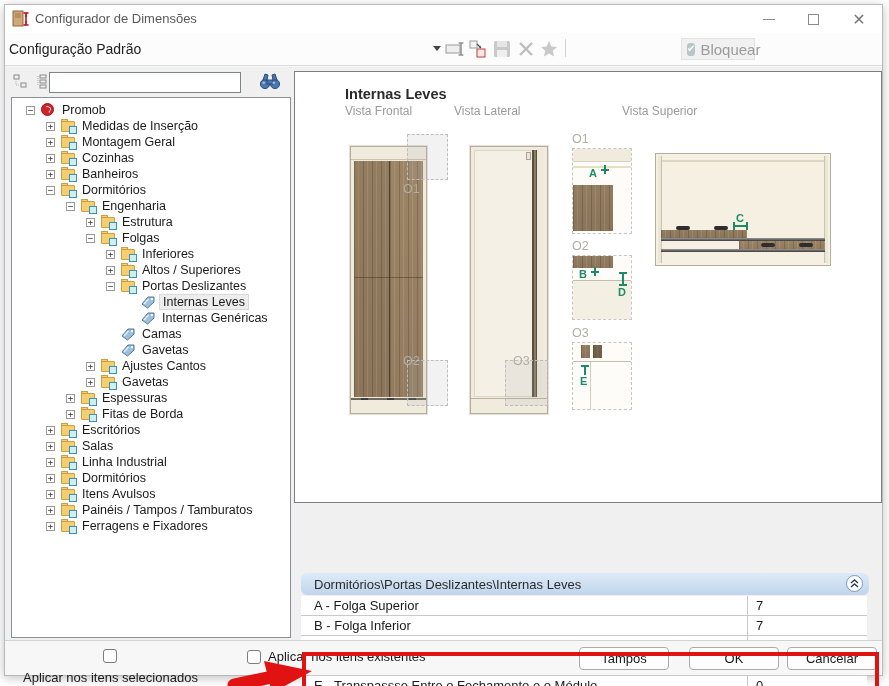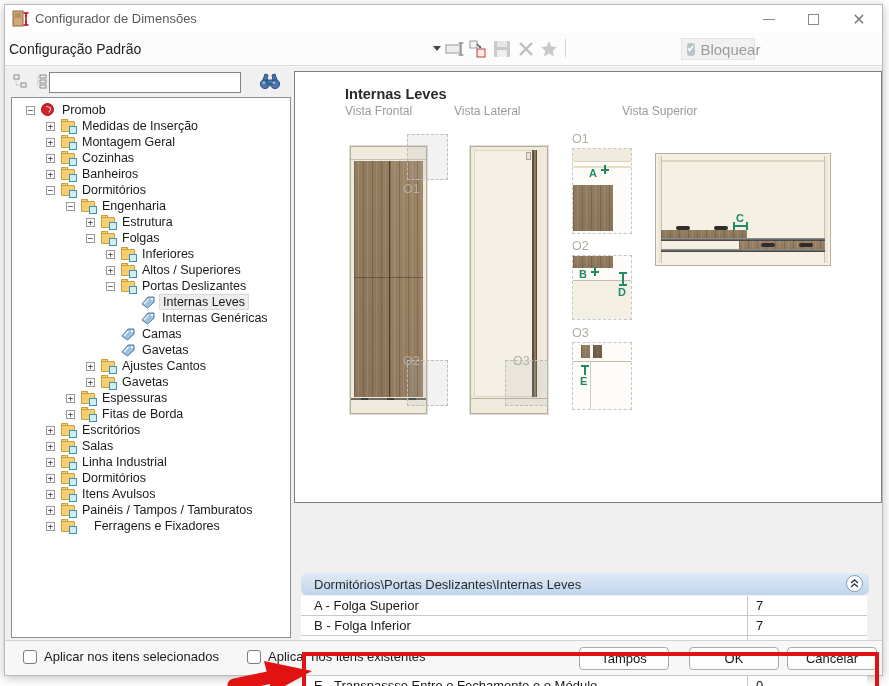--- a/index.html
+++ b/index.html
@@ -76,21 +76,21 @@
   #tbl-rows { position:absolute; left:296px; top:529px; width:566px; background:#fff; }
   .trow { position:relative; height:20px; border-bottom:1px solid #c9c9c9; display:flex; }
   .trow .lbl { flex:1; font-size:13px; color:#1a1a1a; line-height:19px; padding-left:13px; }
   .trow .val { width:120px; border-left:1px solid #c9c9c9; font-size:13px; color:#1a1a1a; line-height:19px; padding-left:8px; background:#fff; }
   
   #red-rect { position:absolute; left:297px; top:585px; width:577px; height:46px; border:4px solid #e01212; z-index:30; }
   #red-arrow { position:absolute; left:215px; top:580px; width:95px; height:55px; z-index:31; }
   
   #footer { position:absolute; left:0; bottom:0; right:0; height:35px; background:#f7f7f7; border-top:1px solid #d2d2d2; }
   .fchk { position:absolute; top:8px; display:flex; align-items:center; gap:7px; font-size:13px; color:#1a1a1a; }
-  #fchk1 { left:18px; } #fchk2 { left:242px; }
+  #fchk1 { left:18px;flex-direction:column; } #fchk2 { left:242px; }
   .fchk .box { width:14px; height:14px; background:#fff; border:1px solid #7c7c7c; border-radius:3px; }
   .fbtn { position:absolute; top:6px; width:90px; height:23px; background:#fdfdfd; border:1px solid #aaaaaa; border-radius:4px; font-size:13px; color:#1a1a1a; text-align:center; line-height:21px; }
   #btn-aplicar { left:574px; } #btn-ok { left:684px; } #btn-cancelar { left:782px; }
 </style>
 </head>
 <body>
 
 <div id="dialog">
 
   <div id="titlebar">
@@ -446,21 +446,21 @@
         </div>
         <div class="titem">
           <span class="texp" style="left:34px">+</span>
           <span class="tico" style="left:49px">
             <span class="foldr">
               <span class="tab"></span>
               <span class="body"></span>
               <span class="badge"></span>
             </span>
           </span>
-          <span class="tlabel" style="left:79px">Ferragens e Fixadores</span>
+          <span class="tlabel" style="left:67px">Ferragens e Fixadores</span>
         </div>
       </div>
 
     <div id="preview">
       <div id="pv-title">Internas Leves</div>
       <div class="pv-sub" id="pv-sub-frontal">Vista Frontal</div>
       <div class="pv-sub" id="pv-sub-lateral">Vista Lateral</div>
       <div class="pv-sub" id="pv-sub-superior">Vista Superior</div>
 
       <div id="front">

